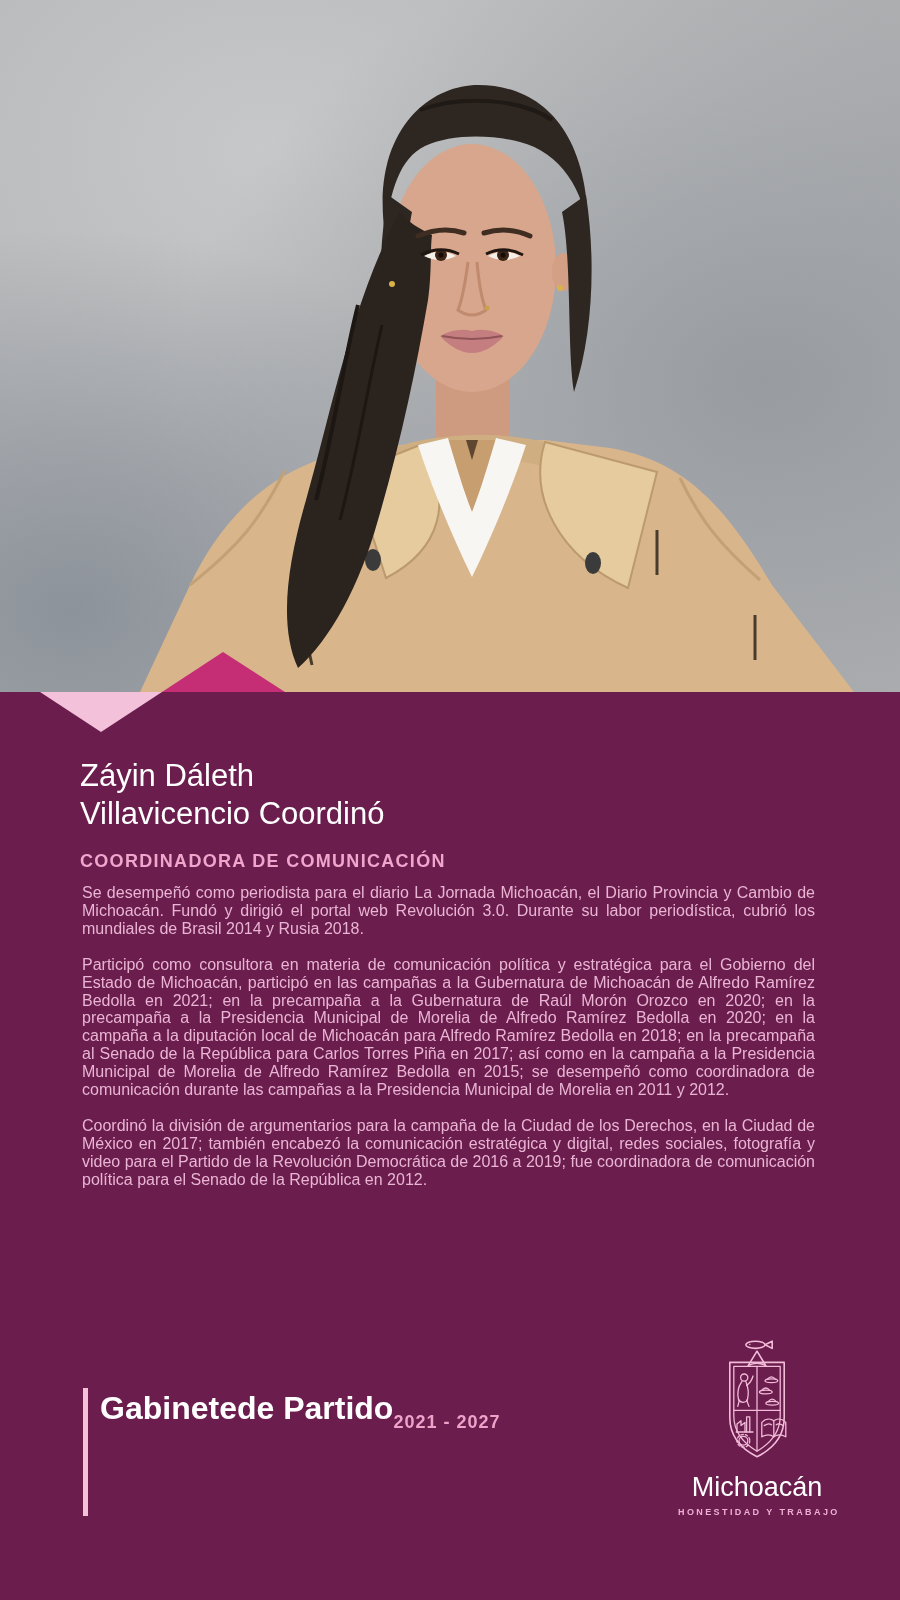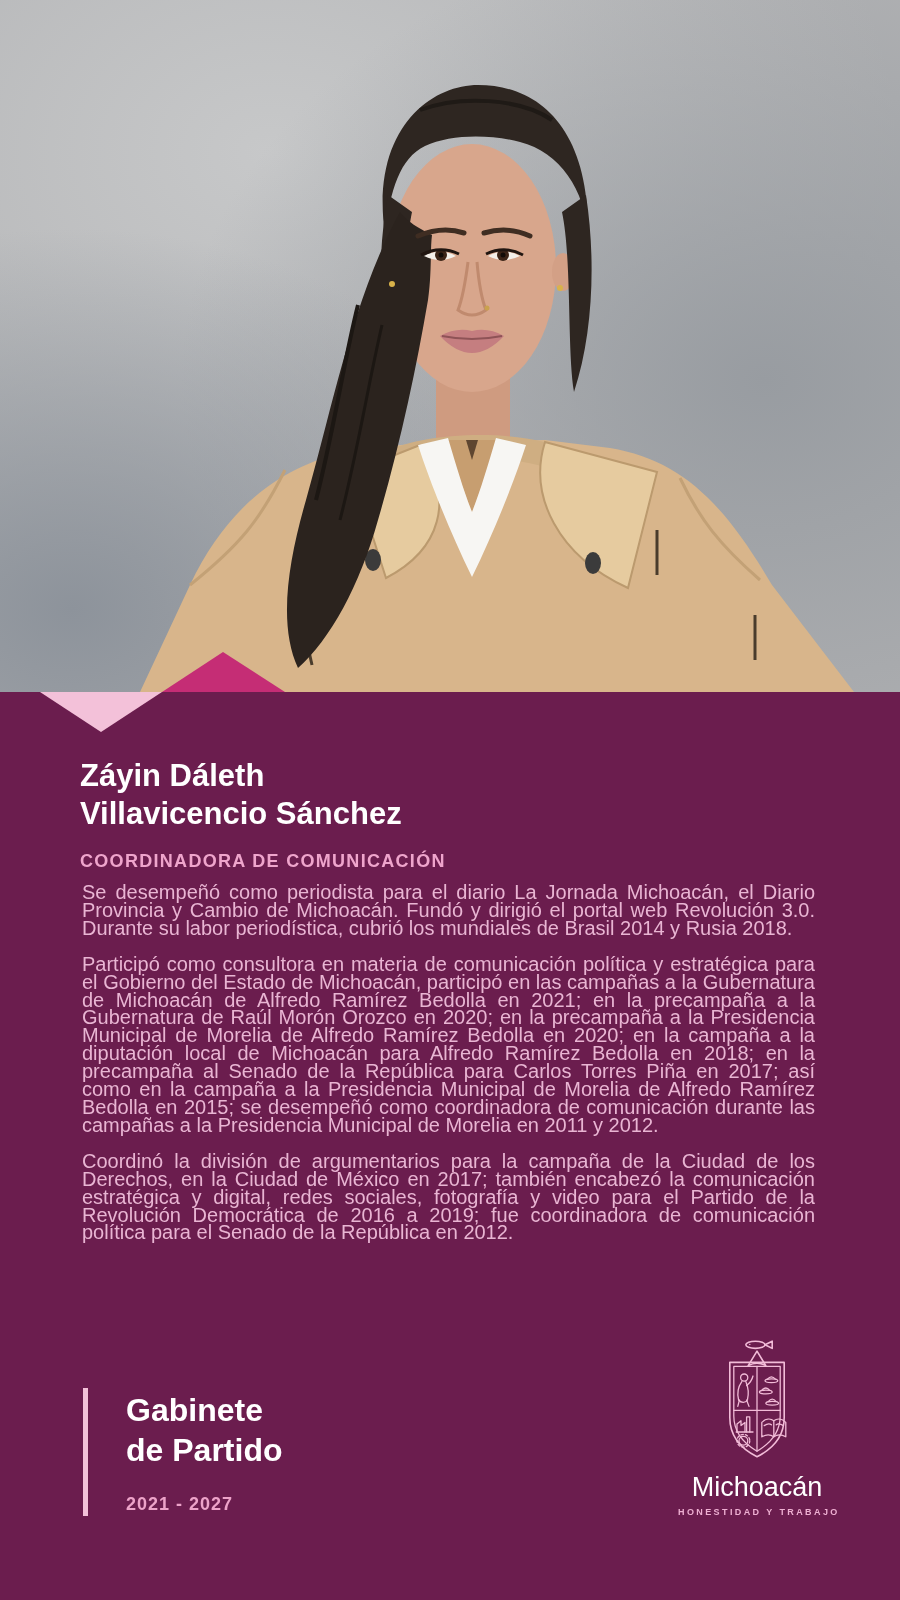--- a/index.html
+++ b/index.html
@@ -9,36 +9,36 @@
     font-family:"Liberation Sans", sans-serif;
   }
   
   .photo{position:absolute;top:0;left:0;width:900px;height:692px;overflow:hidden;background:#b0b1b3;}
   .photo svg{display:block;}
   
   .deco{position:absolute;top:640px;left:0;width:900px;height:100px;}
   
   .name{
     position:absolute;left:80px;top:757px;width:740px;
-    color:#ffffff;font-size:31px;font-weight:700;line-height:38px;letter-spacing:0px;
+    color:#ffffff;font-size:31px;font-weight:400;line-height:38px;letter-spacing:0px;
   }
   .role{
     position:absolute;left:80px;top:851px;width:740px;
     color:#efa5cc;font-size:18px;font-weight:700;letter-spacing:1.3px;
   }
   .bio{position:absolute;left:82px;top:884px;width:733px;}
   .bio p{
-    margin:0 0 18px 0;color:#e9b5d3;font-size:20px;line-height:17.9px;
+    margin:0 0 18px 0;color:#e9b5d3;font-size:16px;line-height:17.9px;
     text-align:justify;
   }
   
   .program{
     position:absolute;left:83px;top:1388px;height:128px;
-    border-left:5px solid #f3c1d9;padding-left:38px;
-    display:flex;flex-direction:column;justify-content:center;
+    border-left:5px solid #f3c1d9;padding-left:12px;
+    display:flex;flex-direction:row;justify-content:center;
   }
   .program .line{color:#ffffff;font-size:32px;font-weight:700;line-height:40px;}
   .program .years{color:#eda3c9;font-size:18px;font-weight:700;letter-spacing:1px;margin-top:24px;}
   
   .brand{position:absolute;left:678px;top:1336px;width:158px;text-align:center;}
   .brand .crest{display:block;margin:0 auto;}
   .brand .wordmark{color:#ffffff;font-size:27px;font-weight:400;margin-top:4px;letter-spacing:0px;}
   .brand .tagline{color:#eeb0d2;font-size:9px;font-weight:700;letter-spacing:2.4px;margin-top:4px;white-space:nowrap;text-align:right;}
 </style>
 </head>
@@ -128,21 +128,21 @@
     </svg>
   </div>
 
   <svg class="deco" viewBox="0 0 900 100">
     <polygon points="162,52 285,52 223,12" fill="#c52d75"></polygon>
     <polygon points="40,52 162,52 101,92" fill="#f3c1d9"></polygon>
   </svg>
 
   <h1 class="name" style="margin:0">
     <div>Záyin Dáleth</div>
-    <div>Villavicencio Sánchez</div>
+    <div>Villavicencio Coordinó</div>
   </h1>
 
   <div class="role">COORDINADORA DE COMUNICACIÓN</div>
 
   <div class="bio">
     <p>Se desempeñó como periodista para el diario La Jornada Michoacán, el Diario Provincia y Cambio de Michoacán. Fundó y dirigió el portal web Revolución 3.0. Durante su labor periodística, cubrió los mundiales de Brasil 2014 y Rusia 2018.</p>
     <p>Participó como consultora en materia de comunicación política y estratégica para el Gobierno del Estado de Michoacán, participó en las campañas a la Gubernatura de Michoacán de Alfredo Ramírez Bedolla en 2021; en la precampaña a la Gubernatura de Raúl Morón Orozco en 2020; en la precampaña a la Presidencia Municipal de Morelia de Alfredo Ramírez Bedolla en 2020; en la campaña a la diputación local de Michoacán para Alfredo Ramírez Bedolla en 2018; en la precampaña al Senado de la República para Carlos Torres Piña en 2017; así como en la campaña a la Presidencia Municipal de Morelia de Alfredo Ramírez Bedolla en 2015; se desempeñó como coordinadora de comunicación durante las campañas a la Presidencia Municipal de Morelia en 2011 y 2012.</p>
     <p>Coordinó la división de argumentarios para la campaña de la Ciudad de los Derechos, en la Ciudad de México en 2017; también encabezó la comunicación estratégica y digital, redes sociales, fotografía y video para el Partido de la Revolución Democrática de 2016 a 2019; fue coordinadora de comunicación política para el Senado de la República en 2012.</p>
   </div>
 

